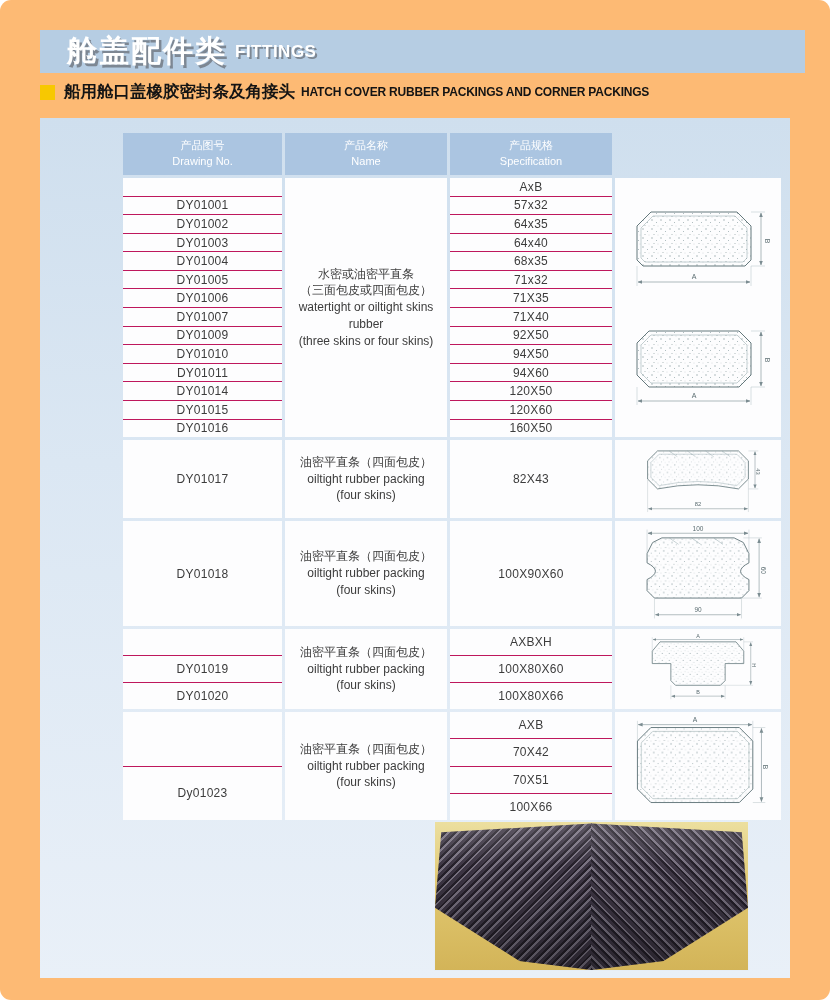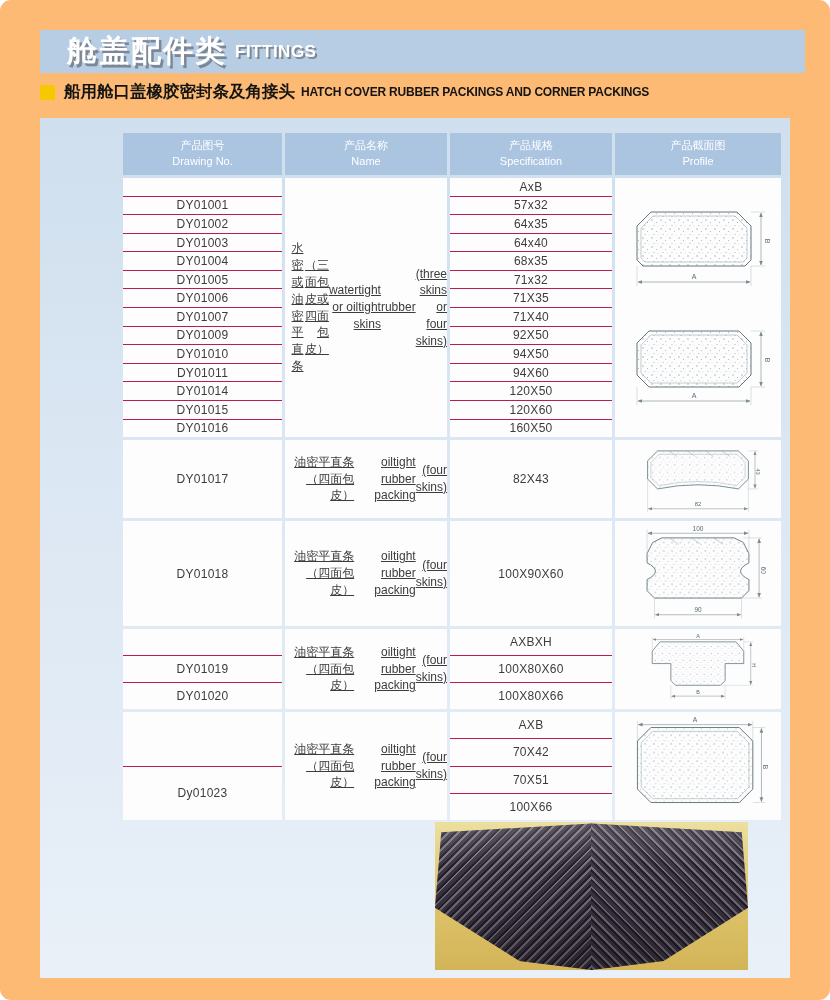--- a/index.html
+++ b/index.html
@@ -27,22 +27,22 @@
   
   .tbl{position:absolute;left:48px;top:15px;width:658px;display:flex;flex-direction:column;row-gap:3px;padding-left:35px;}
   .grid{display:grid;grid-template-columns:159px 162px 162px 1fr;column-gap:3px;}
   .hcell{background:#abc5e1;color:#fff;height:42px;display:flex;flex-direction:column;
          align-items:center;justify-content:center;font-size:11px;line-height:1.45;}
   .cell{background:#fdfdfe;}
   .rows{display:flex;flex-direction:column;height:100%;}
   .r{flex:1;display:flex;align-items:center;justify-content:center;font-size:12px;color:#3c3c3c;
      border-bottom:1px solid #be185d;box-sizing:border-box;letter-spacing:.3px;}
   .r:last-child{border-bottom:none;}
-  .name{display:flex;flex-direction:row;align-items:center;justify-content:center;
-        font-size:12px;color:#3c3c3c;line-height:1.4;text-align:right;text-decoration:underline;}
+  .name{display:flex;flex-direction:column;align-items:center;justify-content:center;
+        font-size:12px;color:#3c3c3c;line-height:1.4;text-align:right;}
   .spec1{display:flex;align-items:center;justify-content:center;font-size:12px;color:#3c3c3c;letter-spacing:.3px;}
   .prof{display:flex;flex-direction:column;align-items:center;justify-content:space-evenly;}
   .g1{height:259px;} .g2{height:78px;} .g3{height:105px;} .g4{height:80px;} .g5{height:108px;}
 
   
   .outl{fill:url(#stip);stroke:#64787c;stroke-width:1;}
   .innl{fill:none;stroke:#8aa0a4;stroke-width:.5;}
   .dim{stroke:#8a9ba0;stroke-width:.7;}
   .ext{stroke:#b3c0c5;stroke-width:.5;}
   .lbl{fill:#5a6c70;font-size:7px;font-family:"Liberation Sans",sans-serif;}
@@ -97,24 +97,20 @@
           <span>产品图号</span>
           <span>Drawing No.</span>
         </div>
         <div class="hcell">
           <span>产品名称</span>
           <span>Name</span>
         </div>
         <div class="hcell">
           <span>产品规格</span>
           <span>Specification</span>
-        </div>
-        <div class="hcell">
-          <span>产品截面图</span>
-          <span>Profile</span>
         </div>
       </div>
 
       <div class="grid g1">
         <div class="cell">
           <div class="rows">
             <div class="r"></div>
             <div class="r">DY01001</div>
             <div class="r">DY01002</div>
             <div class="r">DY01003</div>

